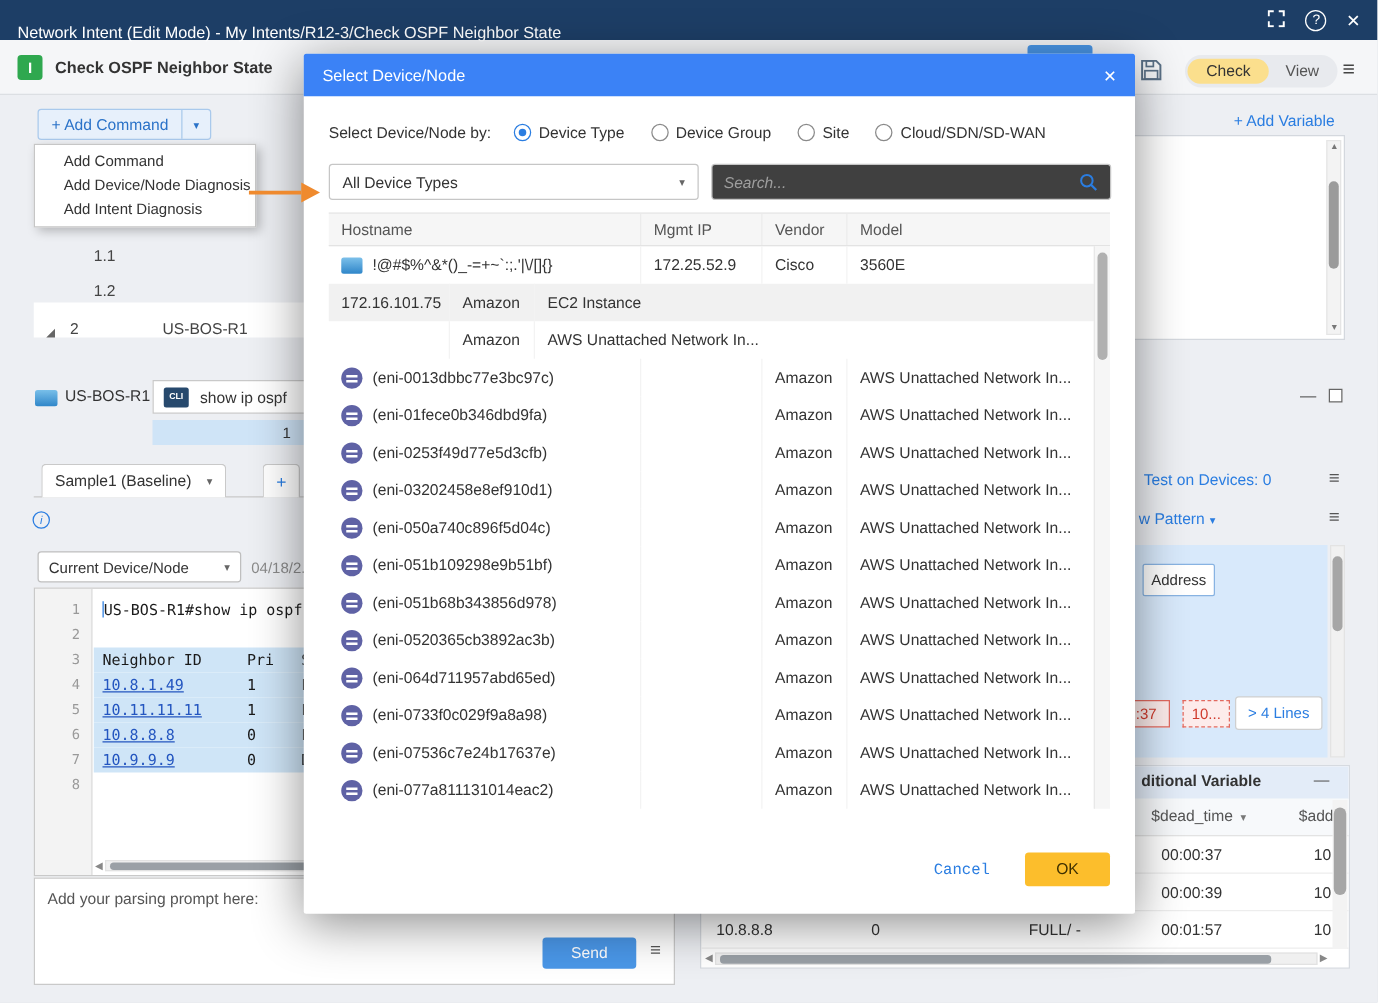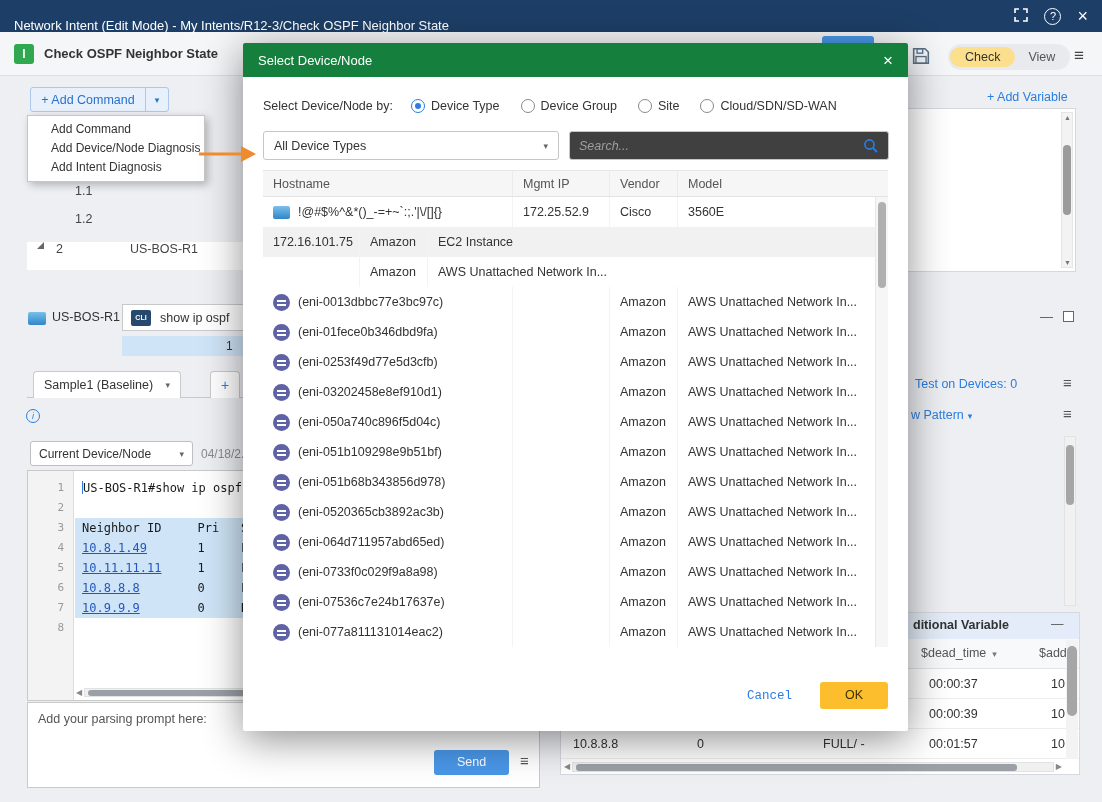--- a/index.html
+++ b/index.html
@@ -28,21 +28,21 @@
 
 .add-cmd{left:30px;top:87px;width:139px;height:25px;background:#e7f0fb;border:1px solid #a9c9ec;border-radius:3px;display:flex;align-items:center;color:#2a72c8;z-index:2;}
 .ac-label{flex:1;text-align:center;}
 .ac-sep{width:1px;align-self:stretch;background:#a9c9ec;}
 .ac-caret{width:22px;text-align:center;font-size:9px;}
 .ctx-menu{left:27px;top:115px;width:178px;background:#fff;border:1px solid #c6c6c6;box-shadow:3px 3px 8px rgba(0,0,0,.25);padding:4px 0;z-index:50;}
 .menu-item{padding:1px 23px;line-height:17px;font-size:12px;color:#333;white-space:nowrap;}
 .callout-arrow{left:199px;top:143px;z-index:150;}
 
 
-.tree-row{left:27px;height:28px;display:flex;align-items:flex-start;color:#444;}
+.tree-row{left:27px;height:28px;display:flex;align-items:flex-end;color:#444;}
 .tree-row.r1{top:184px;width:216px;padding-left:48px;}
 .tree-row.r2{top:212px;width:216px;padding-left:48px;}
 .tree-row.r3{top:242px;width:513px;background:#fff;padding-left:10px;}
 .tri{width:0;height:0;border-bottom:7px solid #666;border-left:7px solid transparent;margin-right:12px;}
 .tr-num{width:46px;}
 .tr-name{margin-left:28px;}
 
 
 .dev-icon{left:28px;top:312px;width:18px;height:13px;border-radius:2px;background:linear-gradient(180deg,#79bfe9,#2f86c9);}
 .dev-name{left:52px;top:310px;}
@@ -122,21 +122,21 @@
 .avrow .f{position:absolute;top:8px;color:#333;}
 .f-ip{left:12px;}.f-pri{left:136px;}.f-state{left:262px;}.f-dead{left:368px;}.f-extra{left:490px;}
 .av-hscroll{position:absolute;left:3px;right:17px;bottom:2px;height:11px;display:flex;align-items:center;}
 .av-hscroll .hs-track{height:10px;}
 .av-hscroll .hs-thumb{width:92%;height:7px;}
 .av-vscroll{position:absolute;right:1px;top:27px;bottom:15px;width:12px;background:#f3f3f3;}
 .av-vthumb{position:absolute;left:1px;right:1px;top:6px;height:70px;background:#a6a6a6;border-radius:5px;}
 
 
 .modal{left:243px;top:43px;width:665px;height:688px;background:#fff;z-index:100;box-shadow:0 8px 40px rgba(0,0,0,.45);border-radius:2px;}
-.modal-header{height:34px;background:#15803d;color:#fff;display:flex;align-items:center;padding:0 15px;border-radius:2px 2px 0 0;}
+.modal-header{height:34px;background:#3b82f6;color:#fff;display:flex;align-items:center;padding:0 15px;border-radius:2px 2px 0 0;}
 .modal-title{font-size:13px;}
 .modal-close{margin-left:auto;font-size:17px;line-height:1;}
 .by-row{position:absolute;left:20px;top:56px;display:flex;align-items:center;color:#333;}
 .by-label{margin-right:18px;}
 .radio{display:flex;align-items:center;margin-right:21px;}
 .rdot{width:14px;height:14px;border-radius:50%;border:1px solid #8a8a8a;margin-right:6px;position:relative;background:#fff;}
 .radio.sel .rdot{border-color:#2a7de1;}
 .radio.sel .rdot::after{content:"";position:absolute;left:3px;top:3px;width:6px;height:6px;border-radius:50%;background:#2a7de1;}
 .type-select{position:absolute;left:20px;top:88px;width:296px;height:29px;border:1px solid #c6c6c6;border-radius:3px;display:flex;align-items:center;padding:0 10px;background:#fff;}
 .search-box{position:absolute;left:326px;top:88px;width:320px;height:29px;border:1px solid #c6c6c6;border-radius:3px;display:flex;align-items:center;padding:0 9px;background:#404040;}
@@ -289,20 +289,26 @@
       <div class="rt-thumb"></div>
       <span class="vs-down">▼</span>
     </div>
   </div>
   <span class="abs min-icon">—</span>
   <span class="abs rest-icon"></span>
   <span class="abs test-dev">Test on Devices: 0</span>
   <span class="abs menu-ic-1">≡</span>
   <span class="abs pattern"><span>w Pattern</span><span class="pv-caret">▾</span></span>
   <span class="abs menu-ic-2">≡</span>
+  <div class="abs pattern-panel">
+    <div class="addr-btn">Address</div>
+    <div class="red-box rb1">:37</div>
+    <div class="red-box rb2">10...</div>
+    <div class="lines-btn">&gt; 4 Lines</div>
+  </div>
   <div class="abs pat-vscroll">
       <div class="pat-thumb"></div>
     </div>
 
   <div class="abs addvar-pan addvar-panel">
     <div class="av-title">
       <span class="av-title-text">ditional Variable</span>
       <span class="av-min">—</span>
     </div>
     <div class="av-cols">

